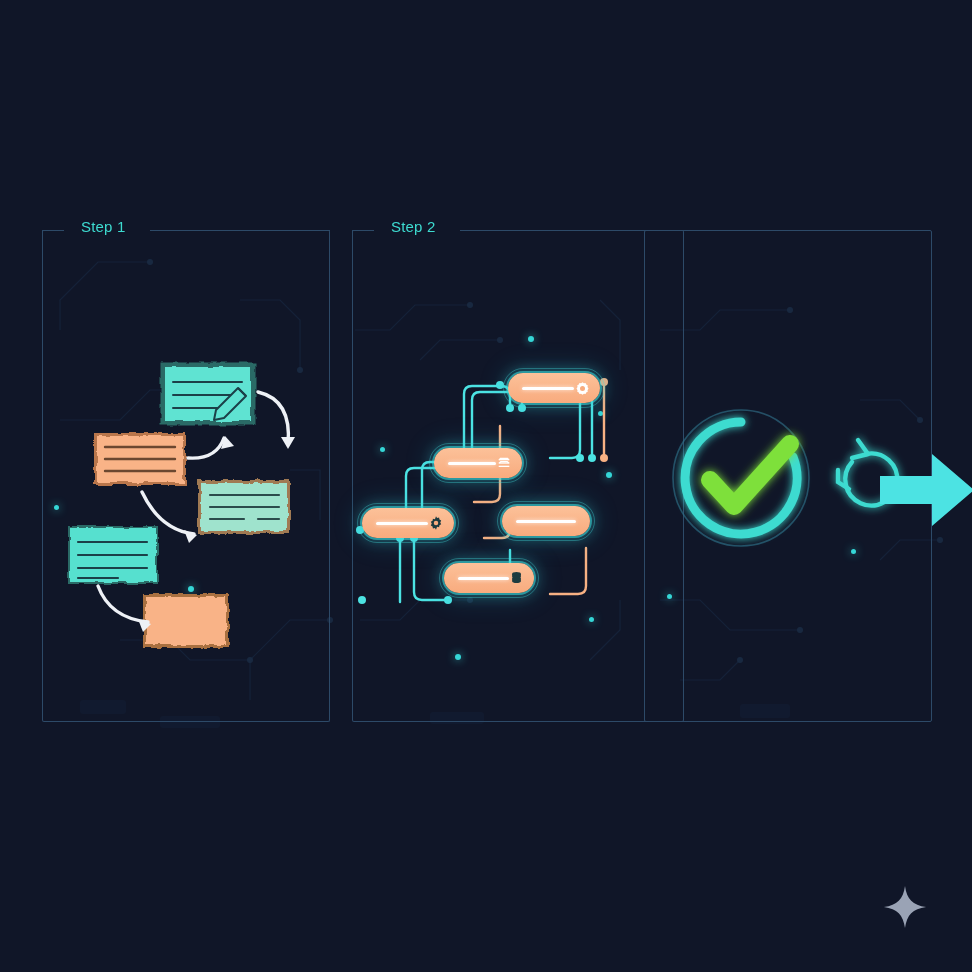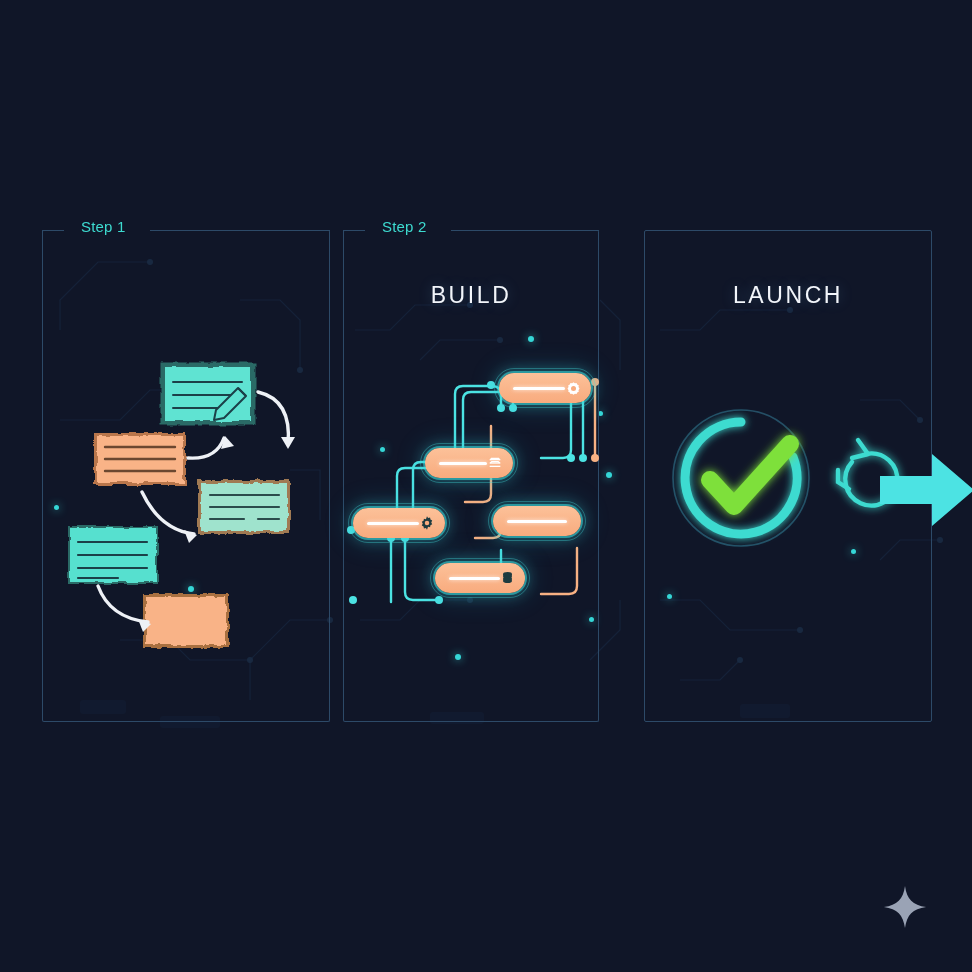--- a/index.html
+++ b/index.html
@@ -25,21 +25,21 @@
 
   .step-label{position:absolute;top:-12px;left:32px;
       font-size:15px;color:#3ddbd0;letter-spacing:.2px;
       background:#101628;padding:0 7px;}
 
   .panel-title{position:absolute;top:52px;left:0;right:0;text-align:center;
       font-size:23px;letter-spacing:2.6px;color:#f2f5fa;font-weight:400;
       text-shadow:0 0 14px rgba(120,200,255,.25);}
 
   #panel-map{left:42px;width:288px;}
-  #panel-build{left:343px;width:256px;}
+  #panel-build{left:352px;width:332px;}
   #panel-launch{left:644px;width:288px;}
 
   
   .node{position:absolute;height:30px;border-radius:16px;
       background:linear-gradient(180deg,#fcc199,#f8ab7e);
       box-shadow:0 0 0 2px rgba(60,220,220,.55),
                  0 0 14px 3px rgba(60,210,215,.32),
                  0 0 26px 6px rgba(40,170,200,.18);
       display:flex;align-items:center;}
   .node .bar{height:3px;border-radius:2px;background:#fff;
@@ -205,21 +205,20 @@
   </div>
 
   <div class="panel has-step" id="panel-build">
     <div class="frame"></div>
     <div class="topline">
         <i class="l"></i>
         <i class="r"></i>
       </div>
     <div class="corner"></div>
     <div class="step-label">Step 2</div>
-    <div class="panel-title">BUILD</div>
 
     <svg class="wire" style="left:0;top:0;width:280px;height:492px;" viewBox="0 0 280 492">
       <g fill="none" stroke="#4ce3e3" stroke-width="2.4" stroke-linecap="round">
         <path d="M158 178 L158 165 Q158 156 149 156 L120 156 Q112 156 112 164 L112 230"></path>
         <path d="M170 178 L170 170 Q170 162 162 162 L128 162 Q120 162 120 170 L120 230"></path>
         <path d="M92 232 L78 232 Q70 232 70 240 L70 290"></path>
         <path d="M84 238 L62 238 Q54 238 54 246 L54 296"></path>
         <path d="M228 155 L228 220 Q228 228 220 228 L198 228"></path>
         <path d="M240 155 L240 224"></path>
         <path d="M48 308 L48 372"></path>
@@ -301,21 +300,20 @@
           <ellipse cx="12" cy="5.5" rx="7" ry="3"></ellipse>
           <path d="M5 5.5v5c0 1.7 3.1 3 7 3s7-1.3 7-3v-5"></path>
           <path d="M5 12v5c0 1.7 3.1 3 7 3s7-1.3 7-3v-5"></path>
         </svg>
       </span>
     </div>
   </div>
 
   <div class="panel" id="panel-launch">
     <div class="frame"></div>
-    <div class="panel-title">LAUNCH</div>
 
     <svg style="position:absolute;left:0;top:0;width:288px;height:492px;overflow:visible;" viewBox="0 0 288 492">
       <defs>
         <filter id="glowG" x="-60%" y="-60%" width="220%" height="220%">
           <feGaussianBlur stdDeviation="5" result="b"></feGaussianBlur>
             <feMerge>
               <feMergeNode in="b"></feMergeNode>
               <feMergeNode in="SourceGraphic"></feMergeNode>
             </feMerge>
         </filter>

